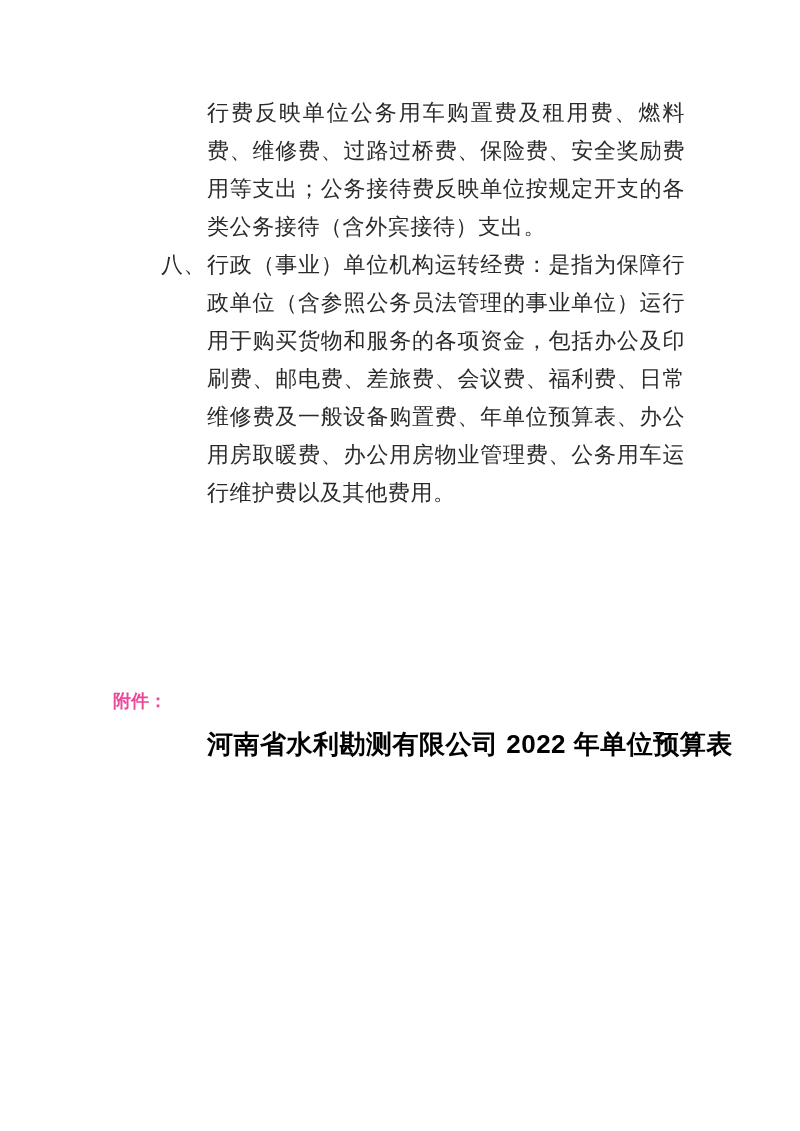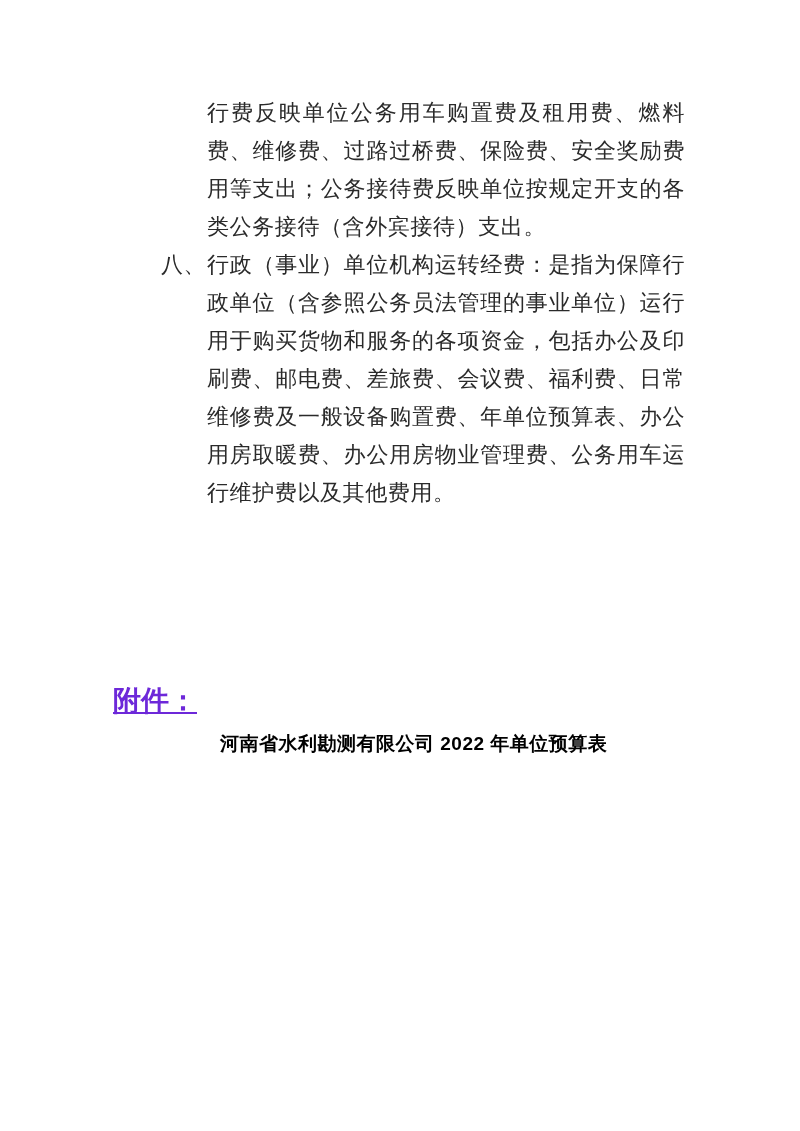--- a/index.html
+++ b/index.html
@@ -33,36 +33,34 @@
     top: 0;
     white-space: nowrap;
     text-align: left;
   }
   .attachment-label {
     position: absolute;
     top: 686px;
     left: 113px;
     font-family: "Liberation Sans", "DejaVu Sans", sans-serif;
     font-weight: bold;
-    font-size: 28px;
+    font-size: 18px;
     line-height: 30px;
-    color: #6d28d9;
-    text-decoration: underline;
+    color: #ec4899;
   }
   .attachment-title {
     position: absolute;
     top: 728px;
     left: 207px;
     font-family: "Liberation Sans", "DejaVu Sans", sans-serif;
     font-weight: bold;
-    font-size: 19px;
+    font-size: 26px;
     line-height: 32px;
     color: #000000;
     letter-spacing: 0.5px;
-    margin-left: 13px;
   }
 </style>
 </head>
 <body>
 
 <div class="page">
 
   <div class="body-text">
 
     <div class="para">

